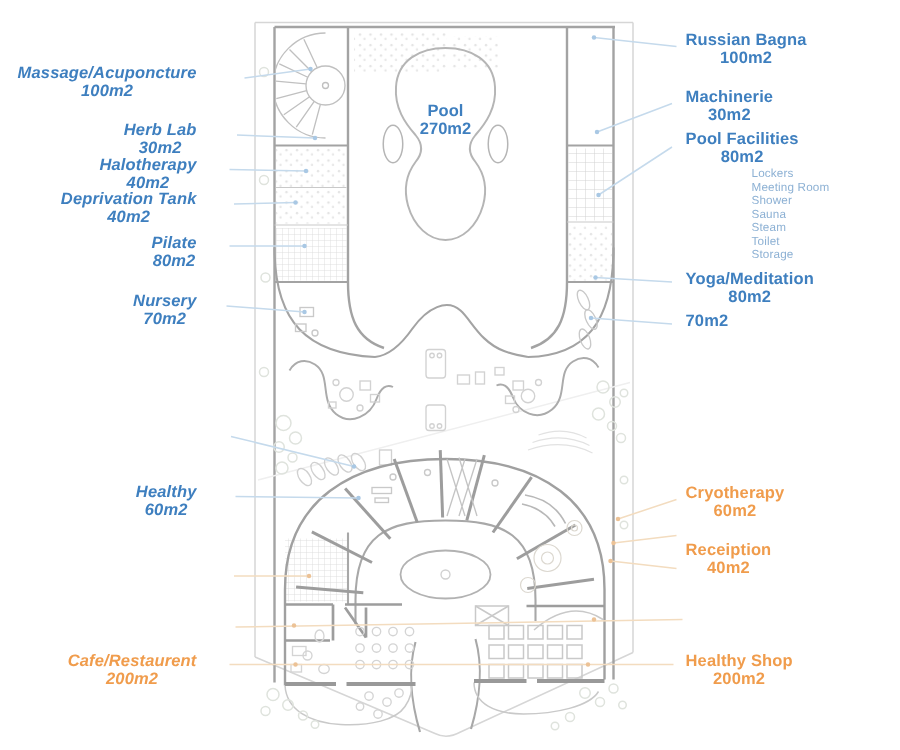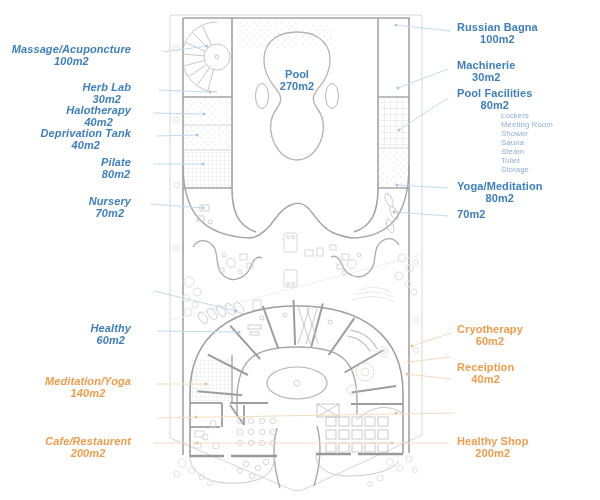--- a/index.html
+++ b/index.html
@@ -384,24 +384,20 @@
       <div>80m2</div>
 </div>
 <div class="lbl left" style="top:196px">
   <div>Nursery</div>
       <div>70m2</div>
 </div>
 <div class="lbl left" style="top:323px">
   <div>Healthy</div>
       <div>60m2</div>
 </div>
-<div class="lbl left orange" style="top:376px">
-  <div>Meditation/Yoga</div>
-      <div>140m2</div>
-</div>
 <div class="lbl left orange" style="top:436px">
   <div>Cafe/Restaurent</div>
       <div>200m2</div>
 </div>
 
 <div class="lbl right" style="top:22px">
   <div>Russian Bagna</div>
       <div>100m2</div>
 </div>
 <div class="lbl right" style="top:60px">

